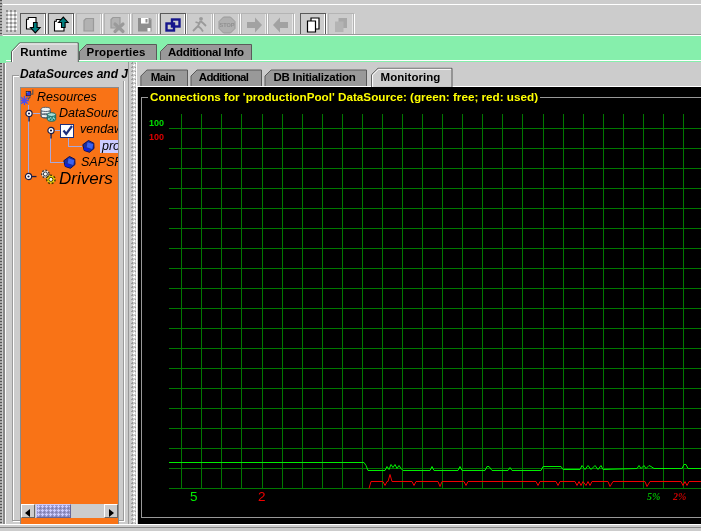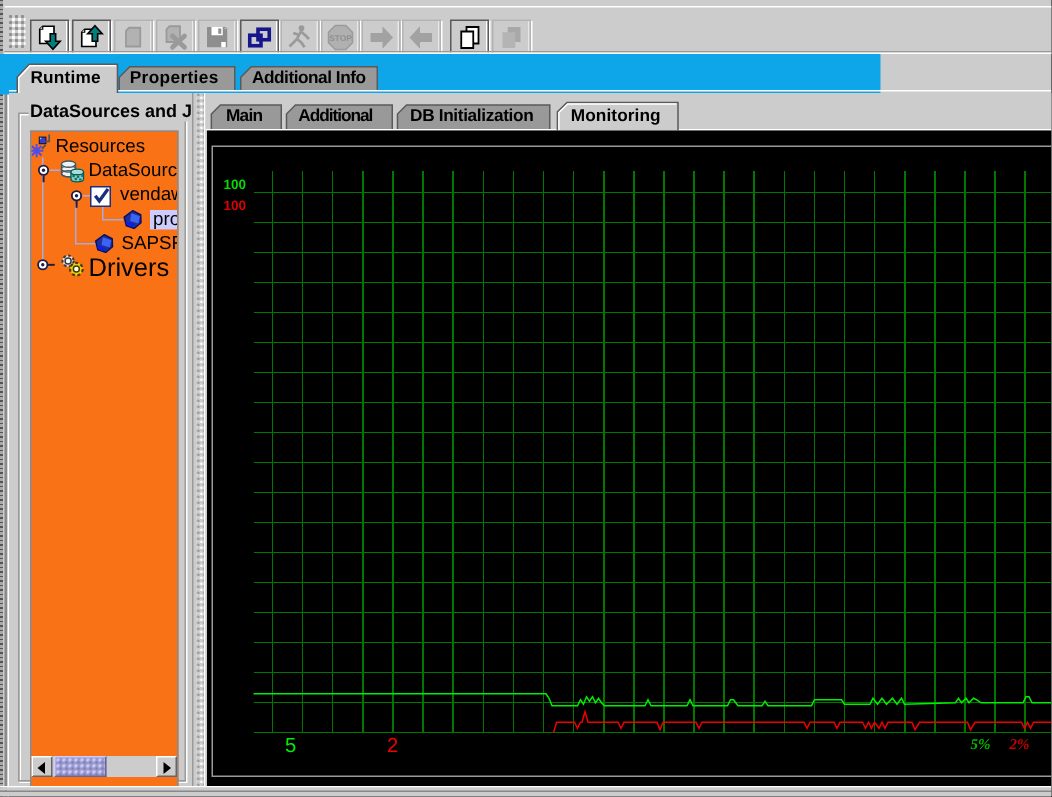--- a/index.html
+++ b/index.html
@@ -94,36 +94,36 @@
   <div class="tbtn" style="left:325px;">
     <svg width="20" height="20" viewBox="0 0 20 20">
       <path d="M7.5 3 H16 V13 H7.5 Z" fill="#a8a8a8"></path>
       <path d="M4 6.5 H12.5 V17 H4 Z" fill="#b4b4b4"></path>
     </svg>
   </div>
 </div>
 <div class="abs" style="left:3px;top:34px;width:698px;height:1px;background:#999999;"></div>
 <div class="abs" style="left:3px;top:35px;width:698px;height:1px;background:#ffffff;"></div>
 
-<div class="abs" id="outer-tabs" style="left:0;top:36px;width:587px;height:27px;background:#0ea5e9;">
+<div class="abs" id="outer-tabs" style="left:0;top:36px;width:701px;height:27px;background:#86efac;">
 <svg width="701" height="27" viewBox="0 0 701 27">
   <path d="M79.5 24.5 V15.5 L86.5 8.5 H156.5 V24.5" fill="#999999" stroke="#5a5a5a" stroke-width="1"></path>
   <path d="M160.5 24.5 V15.5 L167.5 8.5 H251.5 V24.5" fill="#999999" stroke="#5a5a5a" stroke-width="1"></path>
   <line x1="6" y1="24.5" x2="701" y2="24.5" stroke="#ffffff" stroke-width="1"></line>
   <path d="M11.5 26 V15.4 L19.5 6.9 H78.3 V26" fill="#cccccc" stroke="#5a5a5a" stroke-width="1"></path>
   <path d="M12.5 26 V15.8 L20 7.9 H77.3" fill="none" stroke="#ffffff" stroke-width="1"></path>
   <text x="20.3" y="19.5" font-family="Liberation Sans" font-size="11.5" font-weight="bold" fill="#000" textLength="46.8">Runtime</text>
   <text x="86.5" y="19.5" font-family="Liberation Sans" font-size="11.5" font-weight="bold" fill="#000" textLength="59">Properties</text>
   <text x="168" y="19.5" font-family="Liberation Sans" font-size="11.5" font-weight="bold" fill="#000" textLength="76">Additional Info</text>
 </svg>
 </div>
 
 <div class="abs" style="left:6px;top:62px;width:695px;height:462px;background:#cccccc;"></div>
 
-<div class="abs" id="leftpanel" style="left:8px;top:62px;width:121px;height:462px;background:#cccccc;overflow:hidden;">
+<div class="abs" id="leftpanel" style="left:8px;top:62px;width:121px;height:462px;background:#cccccc;overflow:hidden;font-style:italic;">
 
   <div class="abs" style="left:4px;top:13px;width:112px;height:446px;border:1px solid #9a9a9a;box-shadow:1px 1px 0 #ffffff inset, 1px 1px 0 #ffffff;"></div>
   <div class="abs" style="left:11px;top:4.5px;background:#cccccc;padding:0 1px;font-weight:bold;font-size:12px;white-space:nowrap;">DataSources and J</div>
 
   <div class="abs" id="tree" style="left:12px;top:25px;width:99px;height:476px;background:#f97316;border:1px solid #8a8a8a;overflow:hidden;">
 
     <div class="abs" style="left:7px;top:17px;width:1px;height:72px;background:#a9a9dc;"></div>
     <div class="abs" style="left:29px;top:48px;width:1px;height:27px;background:#a9a9dc;"></div>
     <div class="abs" style="left:29px;top:74px;width:14px;height:1px;background:#a9a9dc;"></div>
     <div class="abs" style="left:47px;top:50px;width:1px;height:8px;background:#a9a9dc;"></div>
@@ -240,20 +240,21 @@
     <text x="13.7" y="18.5" font-family="Liberation Sans" font-size="11.5" font-weight="bold" fill="#000" textLength="24.6">Main</text>
     <text x="61.8" y="18.5" font-family="Liberation Sans" font-size="11.5" font-weight="bold" fill="#000" textLength="50.1">Additional</text>
     <text x="136.4" y="18.5" font-family="Liberation Sans" font-size="11.5" font-weight="bold" fill="#000" textLength="82.4">DB Initialization</text>
     <text x="243.5" y="18.5" font-family="Liberation Sans" font-size="11.5" font-weight="bold" fill="#000" textLength="59.9">Monitoring</text>
 </svg>
 
   <div class="abs" id="chart" style="left:1px;top:25px;width:563px;height:437px;background:#000;overflow:hidden;">
 
     <div class="abs" style="left:3px;top:10px;width:565px;height:421px;border:1px solid #999999;"></div>
 
+    <div class="abs" style="left:10px;top:3px;background:#000;padding:0 2px;color:#ffff00;font-weight:bold;font-size:11.7px;white-space:nowrap;">Connections for 'productionPool' DataSource: (green: free; red: used)</div>
 
     <svg class="abs" style="left:0;top:0;" width="563" height="436" viewBox="0 0 563 436" shape-rendering="crispEdges">
       <path d="M43.7 27 V401 M63.8 27 V401 M83.8 27 V401 M103.9 27 V401 M124.0 27 V401 M144.0 27 V401 M164.1 27 V401 M184.2 27 V401 M204.3 27 V401 M224.3 27 V401 M244.4 27 V401 M264.5 27 V401 M284.5 27 V401 M304.6 27 V401 M324.7 27 V401 M344.7 27 V401 M364.8 27 V401 M384.9 27 V401 M405.0 27 V401 M425.0 27 V401 M445.1 27 V401 M465.2 27 V401 M485.2 27 V401 M505.3 27 V401 M525.4 27 V401 M545.4 27 V401" stroke="#007800" stroke-width="1" fill="none"></path>
       <path d="M31 41.3 H563 M31 61.3 H563 M31 81.3 H563 M31 101.3 H563 M31 121.3 H563 M31 141.3 H563 M31 161.3 H563 M31 181.3 H563 M31 201.3 H563 M31 221.3 H563 M31 241.3 H563 M31 261.3 H563 M31 281.3 H563 M31 301.3 H563 M31 321.3 H563 M31 341.3 H563 M31 361.3 H563 M31 381.3 H563 M31 401.3 H563" stroke="#007800" stroke-width="1" fill="none"></path>
     </svg>
 
     <div class="abs" style="left:11px;top:31px;color:#00dd00;font-size:9px;font-weight:bold;">100</div>
     <div class="abs" style="left:11px;top:45px;color:#dd0000;font-size:9px;font-weight:bold;">100</div>
     <div class="abs" style="left:52px;top:403px;color:#00ee00;font-size:13.5px;line-height:13px;">5</div>
     <div class="abs" style="left:120px;top:403px;color:#ee0000;font-size:13.5px;line-height:13px;">2</div>

